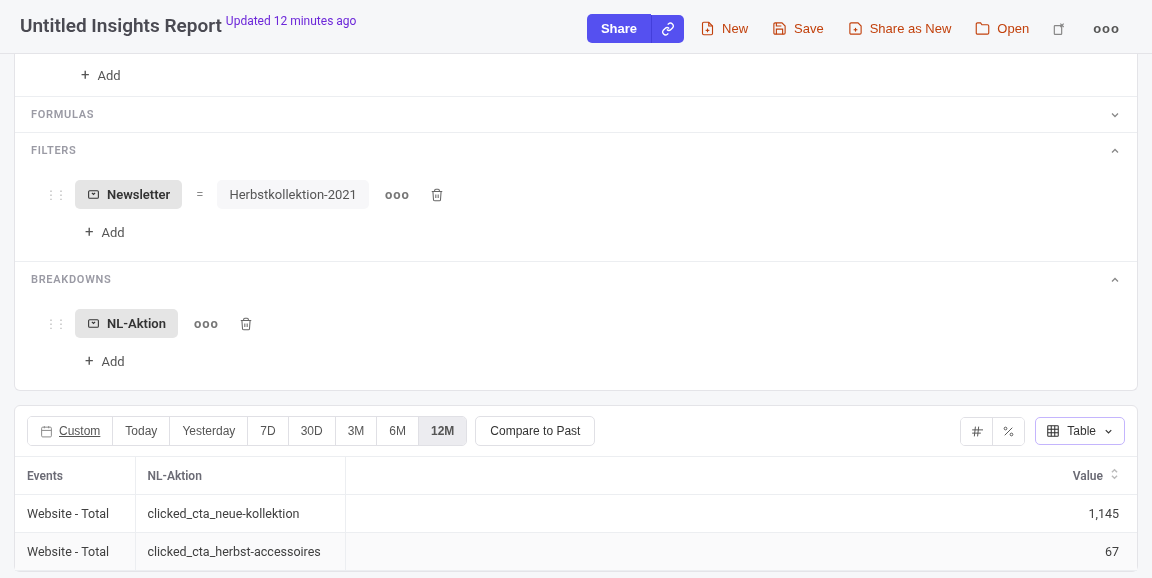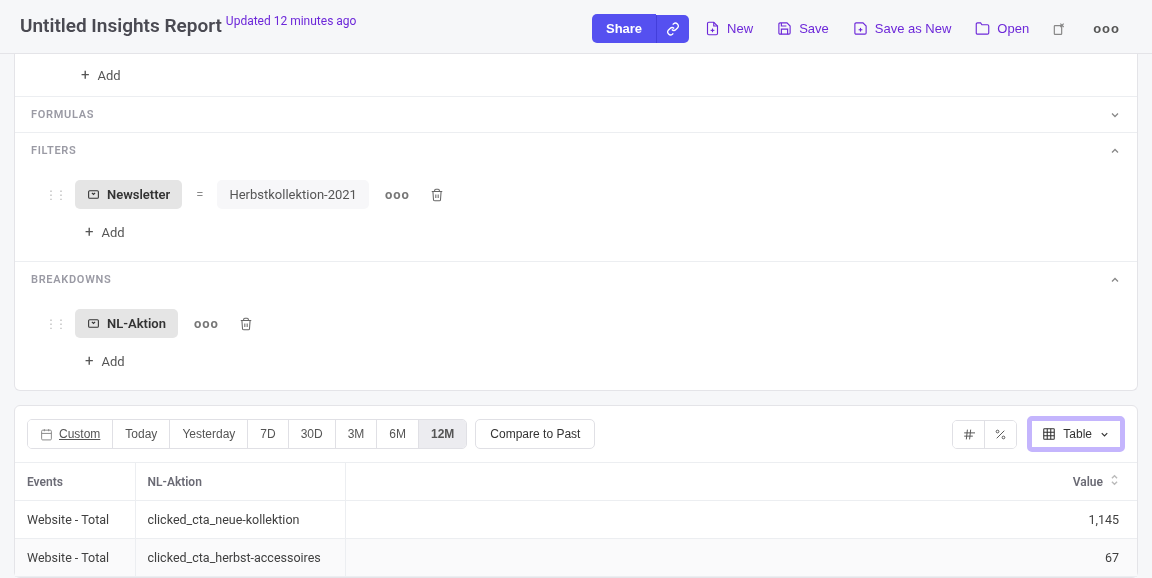--- a/index.html
+++ b/index.html
@@ -47,21 +47,21 @@
       align-items: center;
     }
     .tb-btn {
       display: flex;
       align-items: center;
       gap: 7px;
       background: transparent;
       border: none;
       padding: 6px 8px;
       font-size: 13px;
-      color: #6d28d9;
+      color: #c2410c;
       cursor: pointer;
       border-radius: 5px;
     }
     .tb-btn svg { flex-shrink: 0; }
     .icon-btn {
       background: transparent;
       border: none;
       padding: 6px;
       cursor: pointer;
       color: #555;
@@ -204,21 +204,21 @@
       padding: 7px 9px;
       cursor: pointer;
       color: #555;
       border-right: 1px solid #e0e0e5;
     }
     .icon-pair > button:last-child { border-right: none; }
     .view-dropdown {
       display: flex;
       align-items: center;
       gap: 7px;
-      border: 5px solid #c4b5fd;
+      border: 1px solid #c4b5fd;
       border-radius: 5px;
       background: #fff;
       padding: 6px 10px;
       font-size: 12px;
       color: #333;
       cursor: pointer;
     }
     .results-table { width: 100%; border-collapse: collapse; }
     .results-table th, .results-table td {
       padding: 11px 12px;
@@ -274,21 +274,21 @@
           <polyline points="7 3 7 8 15 8"></polyline>
         </svg>
       <span>Save</span>
     </button>
     <button class="tb-btn">
       <svg width="15" height="15" viewBox="0 0 24 24" fill="none" stroke="currentColor" stroke-width="1.8">
           <path d="M19 21H5a2 2 0 0 1-2-2V5a2 2 0 0 1 2-2h11l5 5v11a2 2 0 0 1-2 2z"></path>
           <line x1="12" y1="11" x2="12" y2="17"></line>
           <line x1="9" y1="14" x2="15" y2="14"></line>
         </svg>
-      <span>Save as New</span>
+      <span>Share as New</span>
     </button>
     <button class="tb-btn">
       <svg width="15" height="15" viewBox="0 0 24 24" fill="none" stroke="currentColor" stroke-width="1.8">
           <path d="M22 19a2 2 0 0 1-2 2H4a2 2 0 0 1-2-2V5a2 2 0 0 1 2-2h5l2 3h9a2 2 0 0 1 2 2z"></path>
         </svg>
       <span>Open</span>
     </button>
     <button class="icon-btn">
       <svg width="16" height="16" viewBox="0 0 24 24" fill="none" stroke="#888" stroke-width="1.8">
           <rect x="5" y="7" width="11" height="13" rx="1"></rect>

